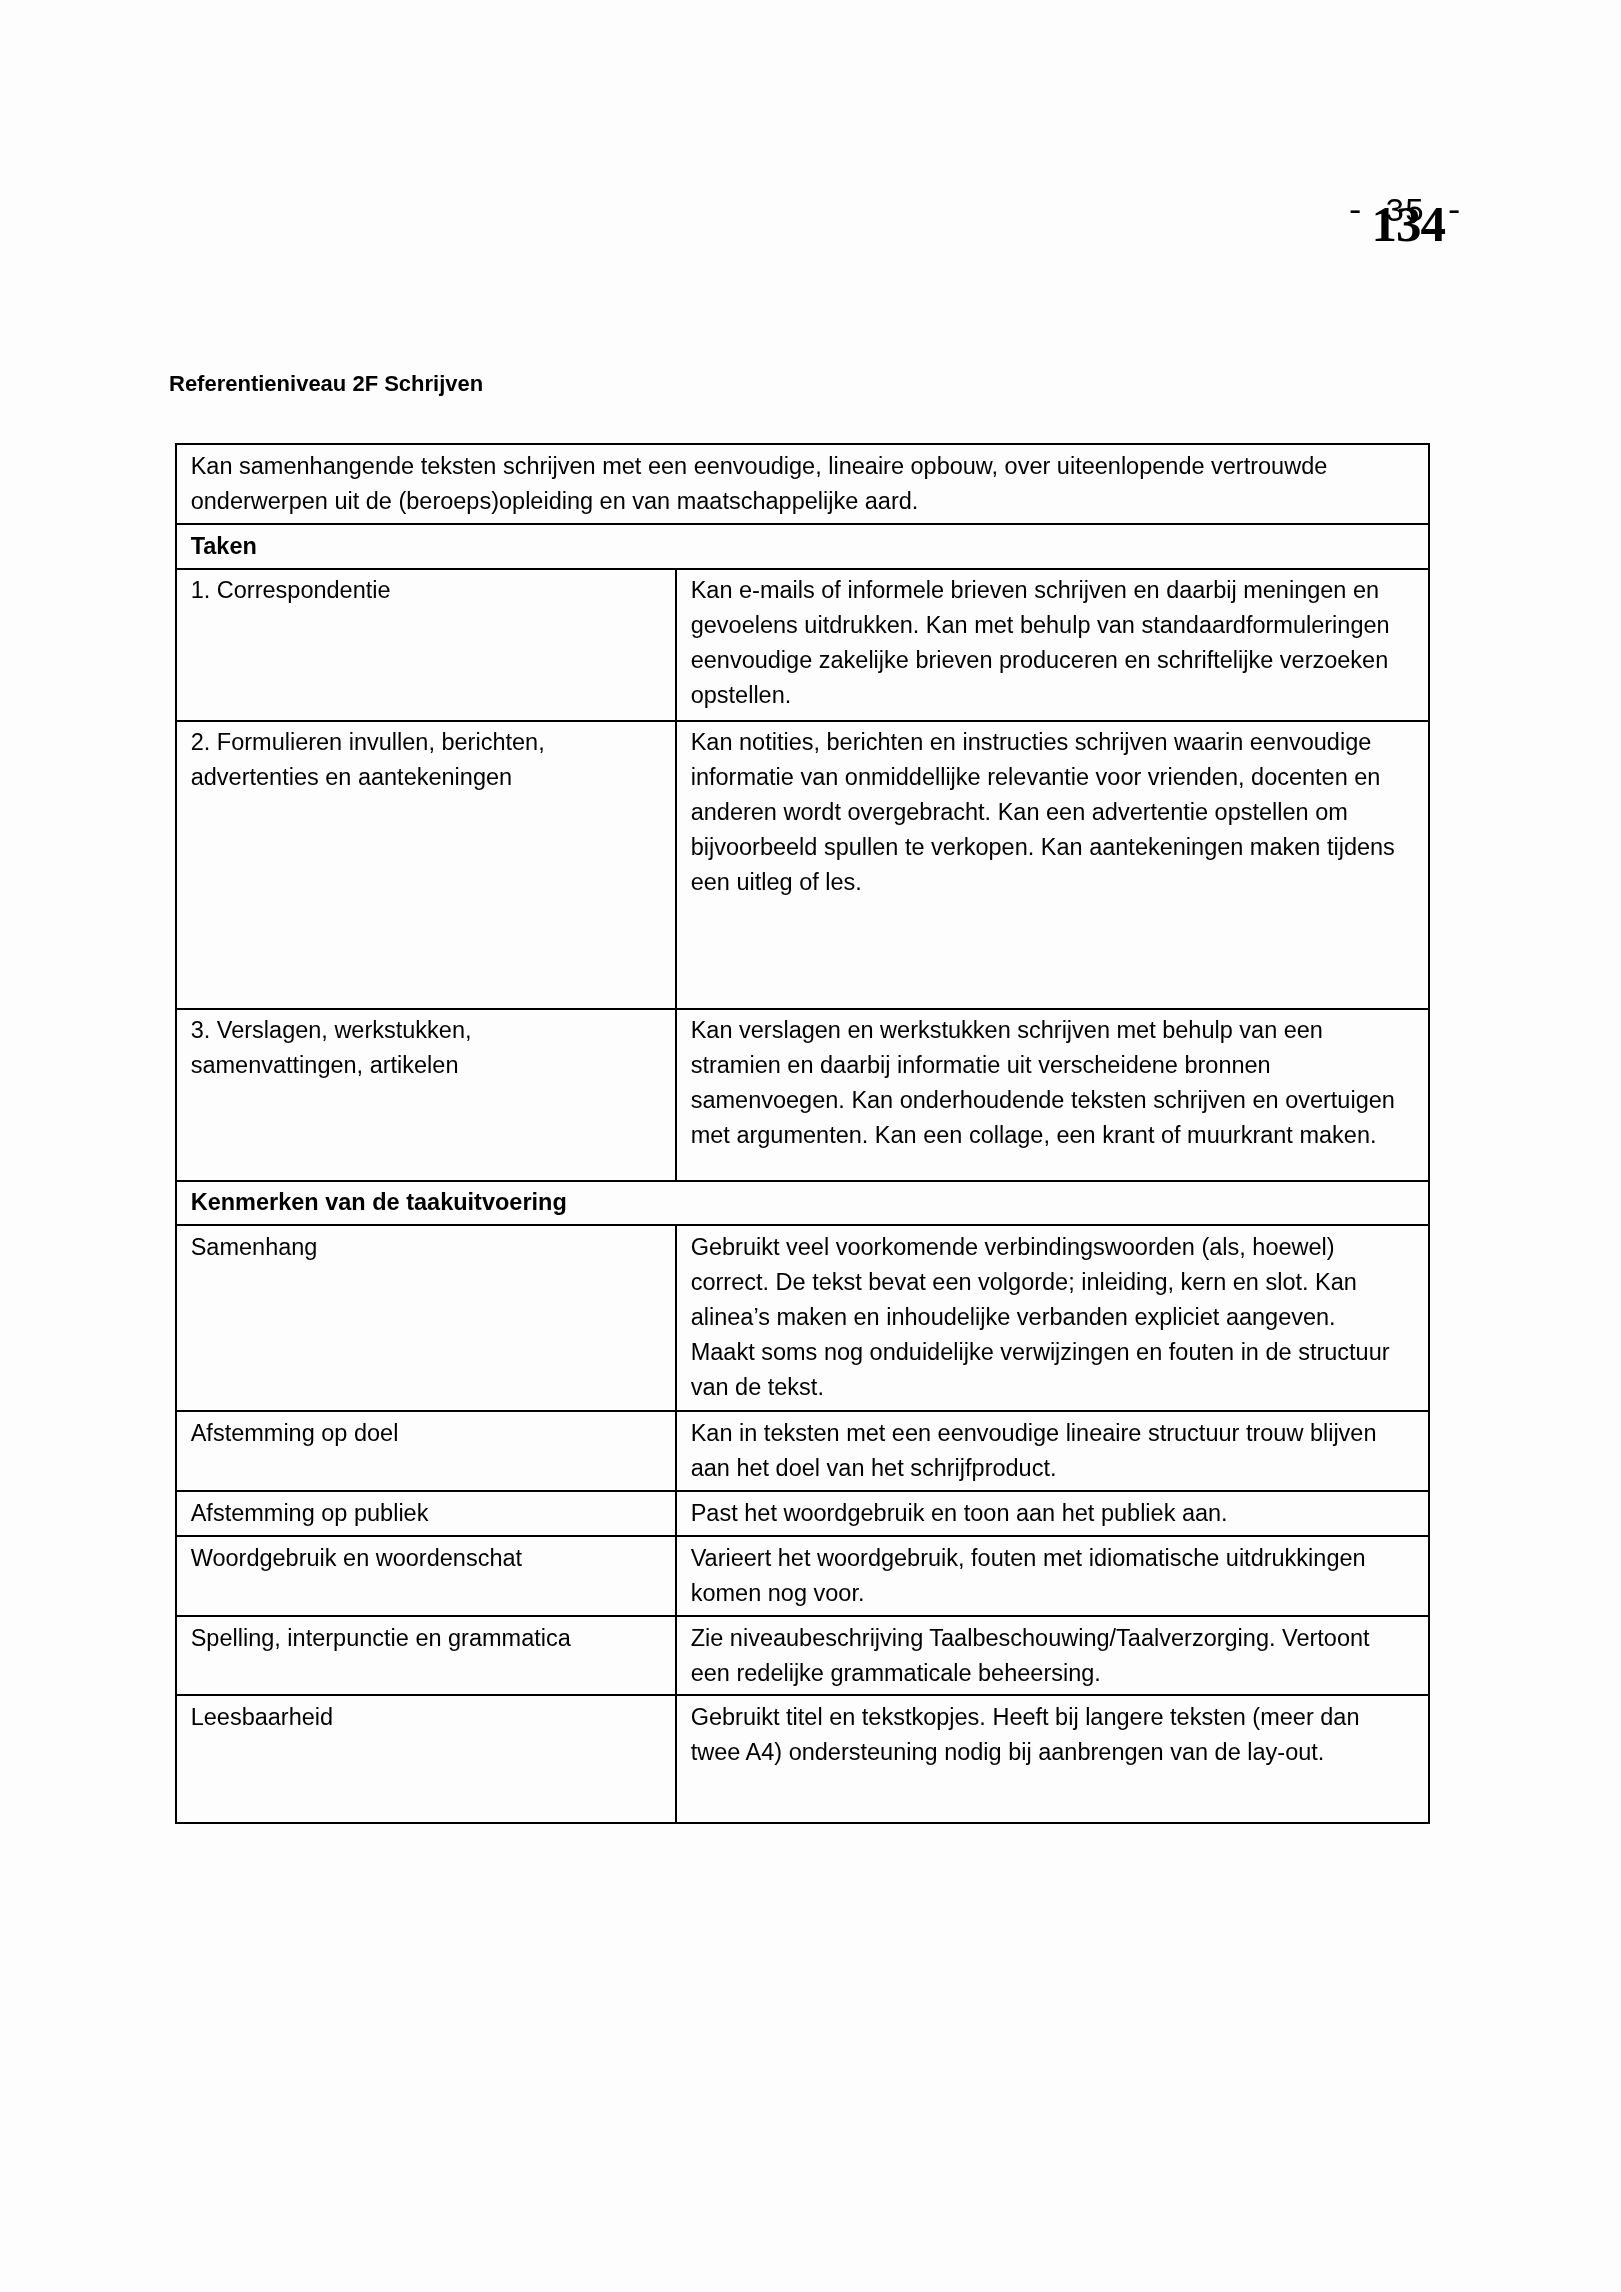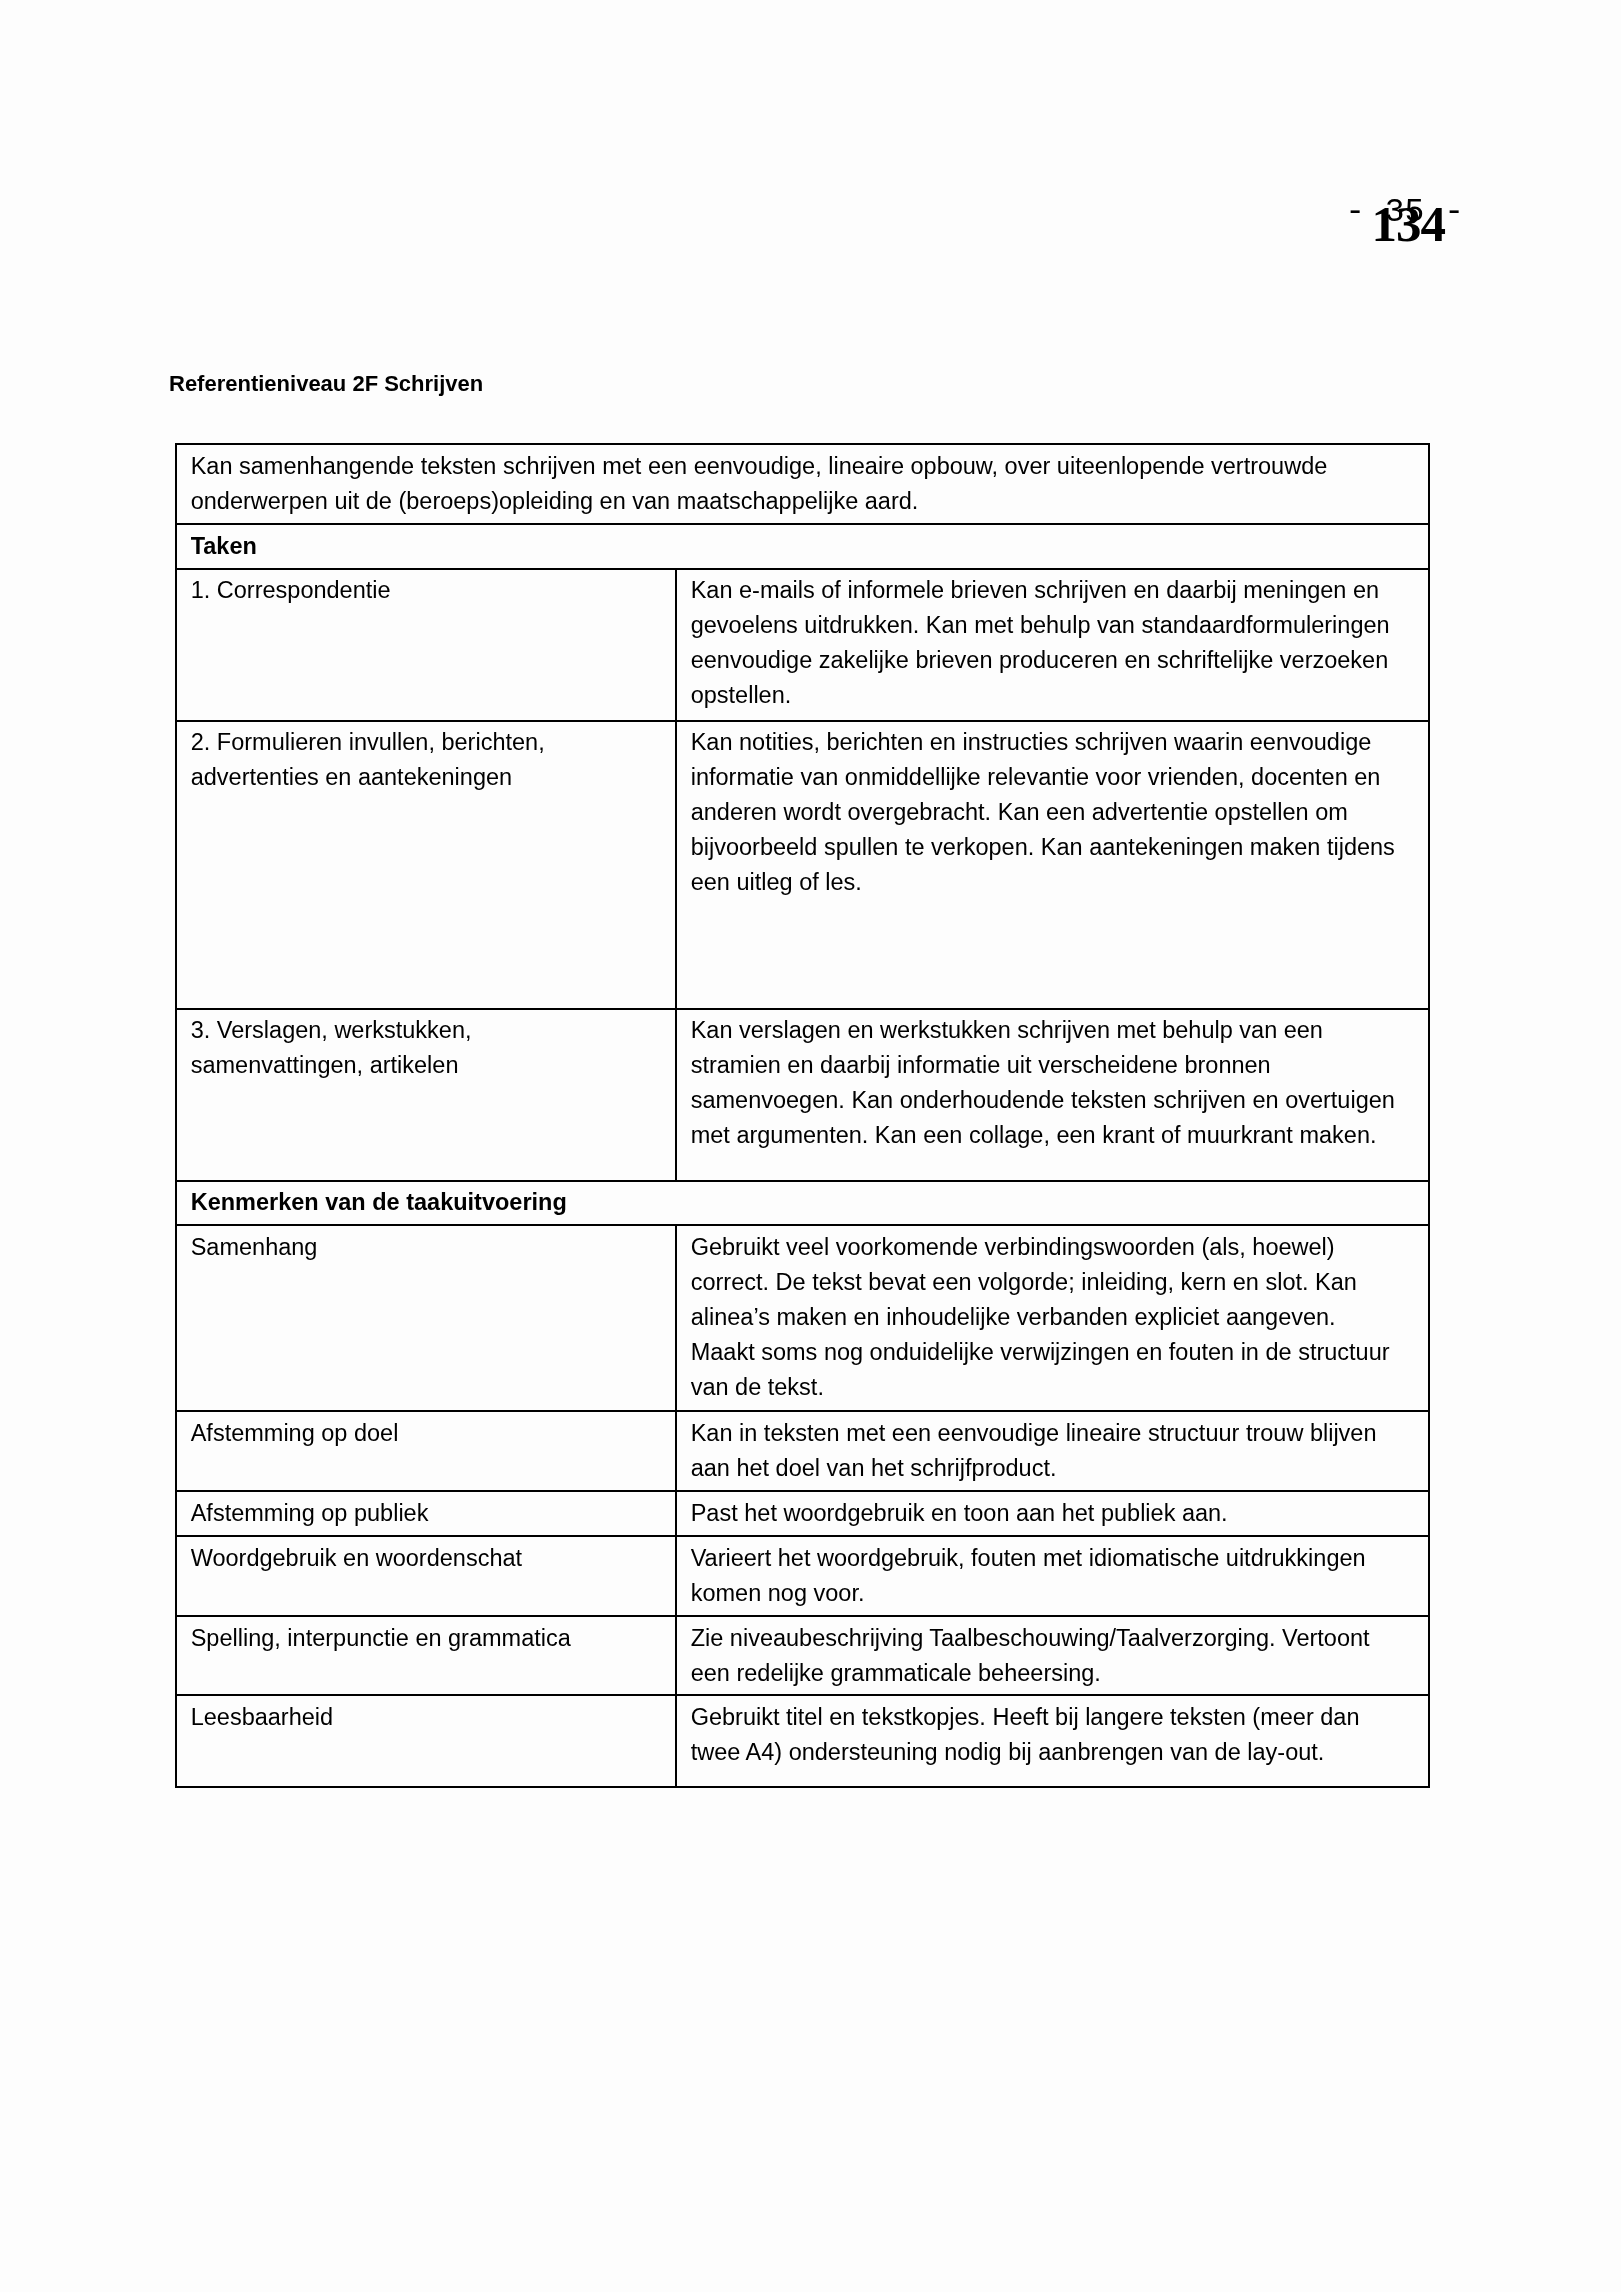--- a/index.html
+++ b/index.html
@@ -54,21 +54,21 @@
   tr.r3{height:42px;}
   tr.r4{height:152px;}
   tr.r5{height:288px;}
   tr.r6{height:172px;}
   tr.r7{height:43px;}
   tr.r8{height:186px;}
   tr.r9{height:74px;}
   tr.r10{height:43px;}
   tr.r11{height:78px;border-radius:15px;}
   tr.r12{height:76px;}
-  tr.r13{height:92px;}
+  tr.r13{height:128px;}
 </style>
 </head>
 <body>
 
 <div class="page">
 
   <div class="pnum-center">- 35 -</div>
   <div class="pnum-right">134</div>
 
   <h1 class="doc-title">Referentieniveau 2F Schrijven</h1>

